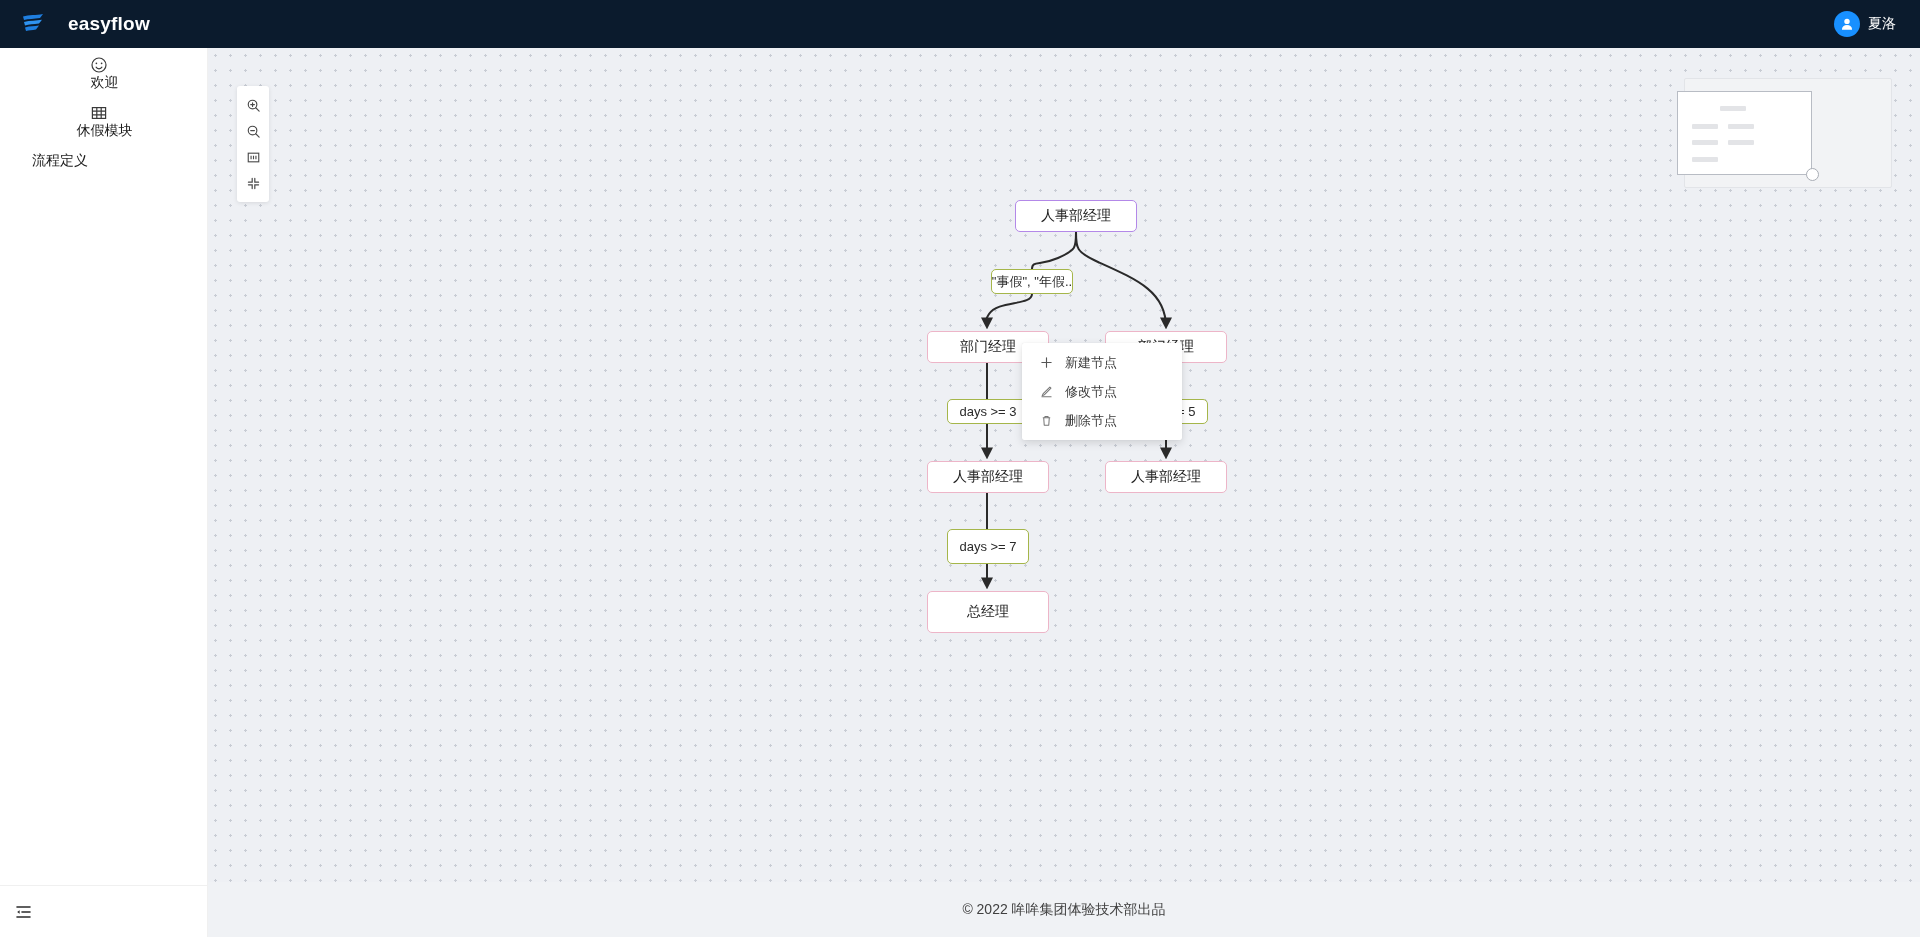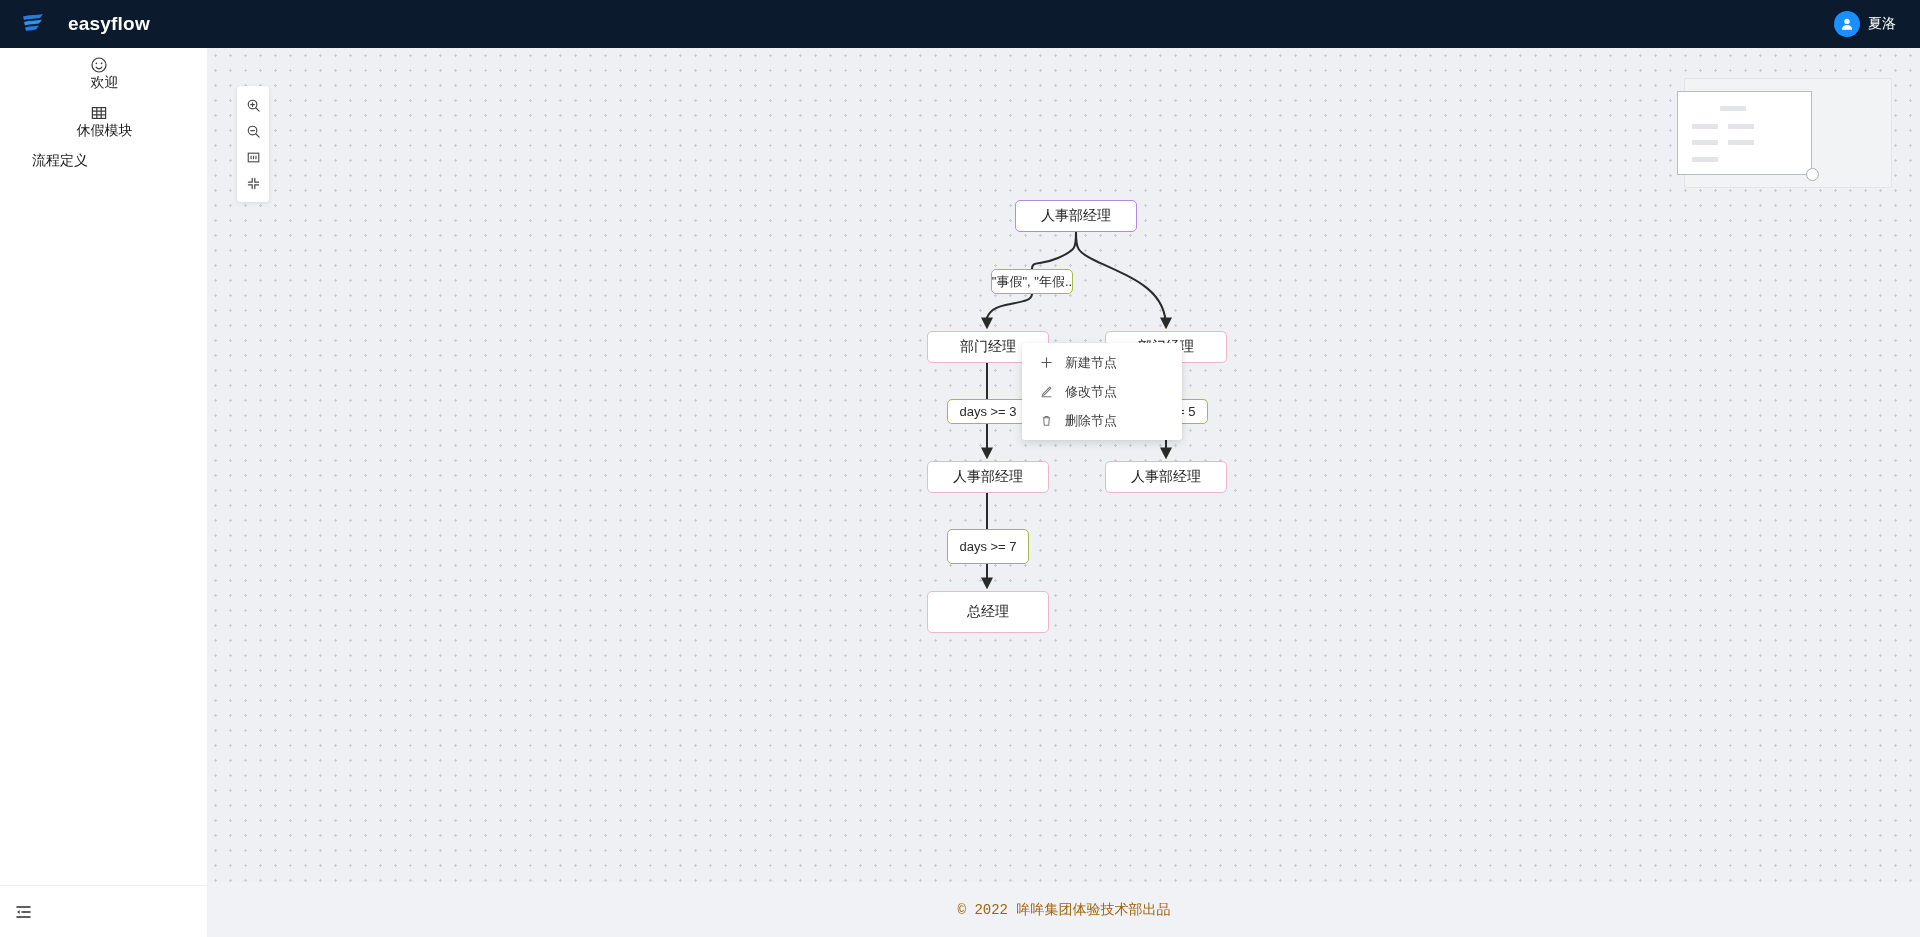--- a/index.html
+++ b/index.html
@@ -155,21 +155,21 @@
   }
   .ctx-item .ci-icon { width: 14px; height: 14px; margin-right: 11px; flex:0 0 14px; }
   .ctx-item .ci-icon svg { width: 13px; height: 13px; display:block; }
 
   
   .page-footer {
     position: absolute; left: 208px; top: 882px;
     width: 1712px; height: 55px;
     background: #f0f2f5;
     display: flex; align-items: center; justify-content: center;
-    font-size: 14px; color: #a16207; font-family: Liberation Mono, monospace;
+    font-size: 14px; color: #404040;
   }
 </style>
 </head>
 <body>
 
 <div id="app">
 
   <div class="header">
     <div class="logo-wrap">
       <span class="logo-mark">

